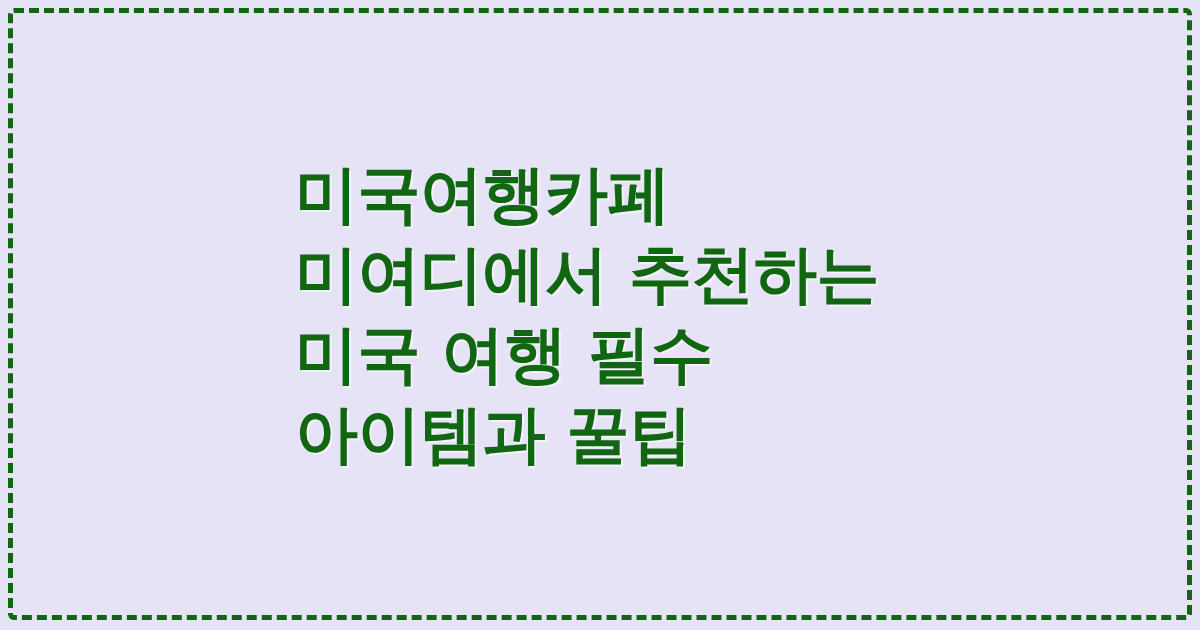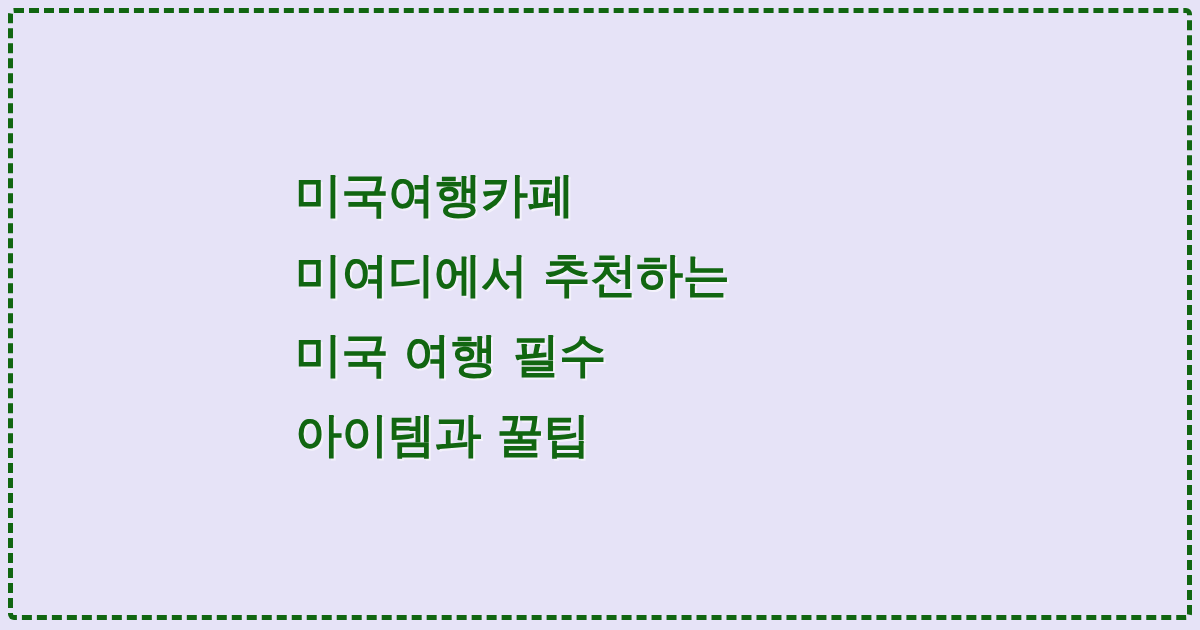--- a/index.html
+++ b/index.html
@@ -44,21 +44,21 @@
     display: flex;
     align-items: center;
     justify-content: flex-start;
   }
 
   .headline {
     margin: 0;
     padding: 0 60px 0 295px;
     color: #116611;
     font-family: "DejaVu Sans", "Liberation Sans", sans-serif;
-    font-size: 47px;
+    font-size: 63px;
     font-weight: 700;
     line-height: 80px;
     letter-spacing: -0.5px;
     text-align: left;
     white-space: pre-line;
     text-shadow: 2px 2px 0 rgba(255, 255, 255, 0.55);
   }
 </style>
 </head>
 <body>

